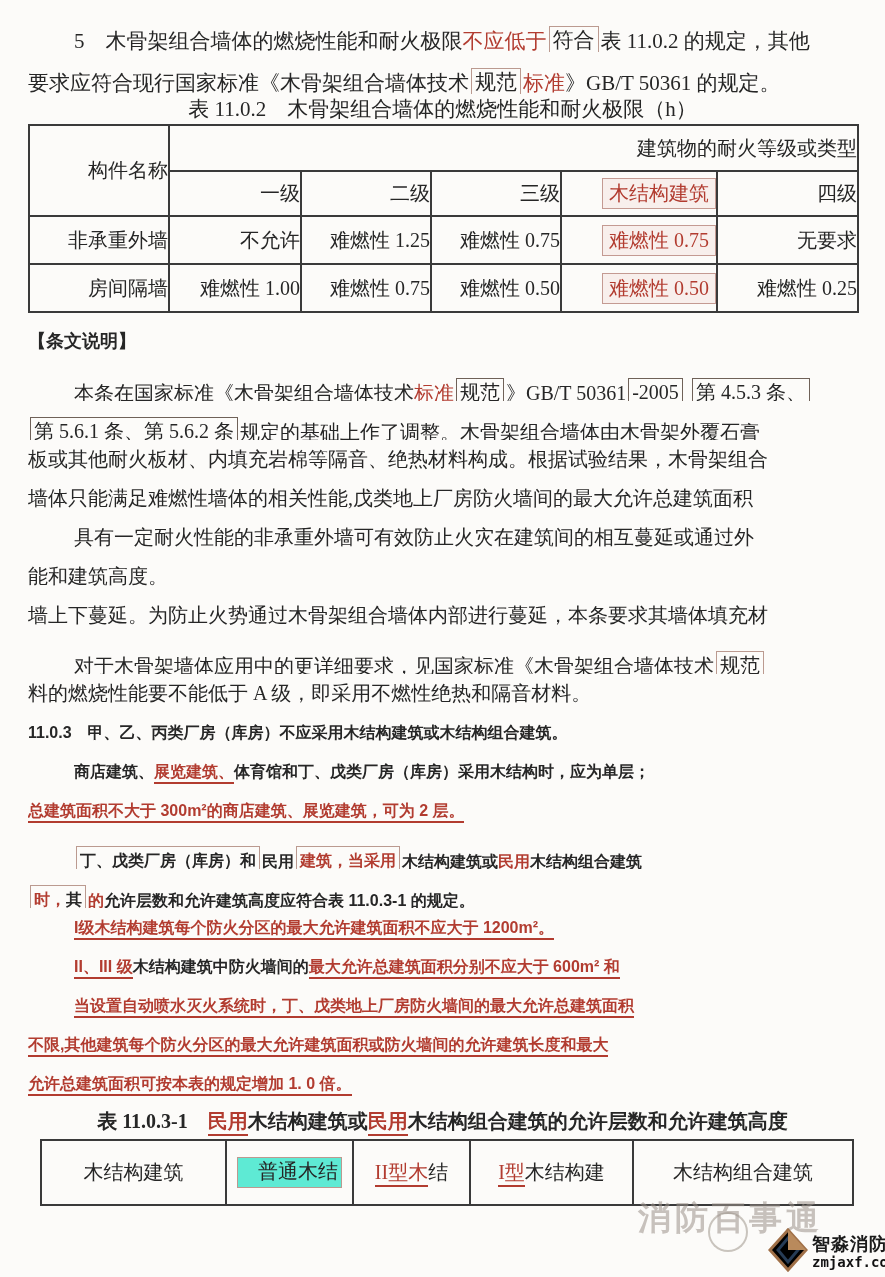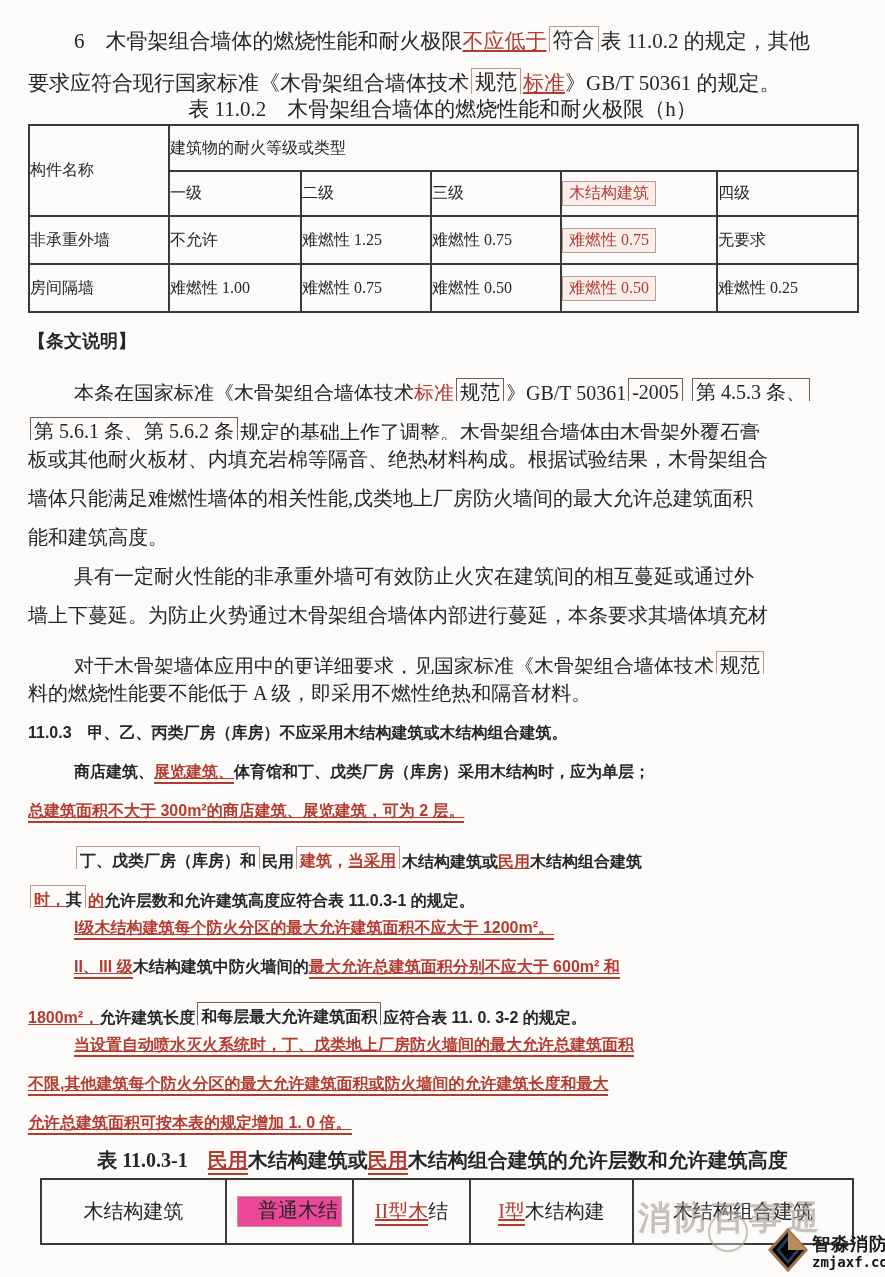--- a/index.html
+++ b/index.html
@@ -19,33 +19,33 @@
 
   
   .tline{white-space:nowrap;overflow:hidden;height:39px;line-height:39px;font-size:20px;}
   .intro .tline{height:42px;line-height:42px;font-size:21px;}
   .tline.indent{padding-left:46px;}
   .tline.sans{font-family:"Liberation Sans","DejaVu Sans",sans-serif;font-weight:700;font-size:16px;}
   .tline.heading{font-family:Liberation Mono, monospace;font-weight:700;font-size:18px;}
 
   .seg{display:inline;}
   .seg.red{color:var(--red);}
-  .seg.u{border-bottom:2px solid var(--red);padding-bottom:2px;text-decoration:underline;}
+  .seg.u{border-bottom:2px solid var(--red);padding-bottom:2px;}
   .segbox{display:inline-block;border:1.5px solid #6f6158;padding:0 3px;margin:16px 2px;line-height:27px;height:29px;vertical-align:1px;}
   .segbox.redline{border-color:#bb9a90;}
-  .segbox.shade{background:#ec4899;padding-left:20px;}
+  .segbox.shade{background:#5eead4;padding-left:20px;}
 
   
   .caption{height:30px;line-height:30px;text-align:center;font-weight:400;font-size:21px;}
   .caption2{height:36px;line-height:36px;text-align:center;font-weight:700;font-size:20px;white-space:nowrap;overflow:hidden;}
 
   
   table{border-collapse:collapse;table-layout:fixed;}
   .t1102{width:829px;margin:0 auto;}
-  .t1102 th,.t1102 td{border:2px solid var(--line);text-align:left;font-weight:400;font-size:16px;padding:0;overflow:hidden;}
+  .t1102 th,.t1102 td{border:2px solid var(--line);text-align:right;font-weight:400;font-size:20px;padding:0;overflow:hidden;}
   .t1102 .h1{height:44px;}
   .t1102 .h2{height:43px;}
   .t1102 .b{height:46px;}
   .revpill{display:inline-block;border:1.5px solid #c49a92;background:#f8efec;color:var(--red);padding:1px 6px;}
 
   .t11031{width:812px;margin-left:12px;}
   .t11031 td{border:2px solid var(--line);text-align:center;font-size:20px;height:40px;padding:0;white-space:nowrap;overflow:hidden;}
 
   
   .wm-ghost{
@@ -73,21 +73,21 @@
   .spacer-sm{height:10px;}
 </style>
 </head>
 <body>
 
 <div class="page">
 
   <div class="spacer-sm"></div>
 
   <div class="intro" id="intro">
-      <div class="tline indent"><span class="seg">6　木骨架组合墙体的燃烧性能和耐火极限</span><span class="seg red u">不应低于</span><span class="segbox redline red">符合</span><span class="seg">表 11.0.2 的规定，其他</span></div>
+      <div class="tline indent"><span class="seg">5　木骨架组合墙体的燃烧性能和耐火极限</span><span class="seg red u">不应低于</span><span class="segbox redline red">符合</span><span class="seg">表 11.0.2 的规定，其他</span></div>
       <div class="tline"><span class="seg">要求应符合现行国家标准《木骨架组合墙体技术</span><span class="segbox redline red">规范</span><span class="seg red u">标准</span><span class="seg">》GB/T 50361 的规定。</span></div>
     </div>
 
   <div class="caption">表 11.0.2　木骨架组合墙体的燃烧性能和耐火极限（h）</div>
 
   <table class="t1102" id="t1102">
       <colgroup>
         <col style="width: 140px;">
         <col style="width: 132px;">
         <col style="width: 130px;">
@@ -127,33 +127,32 @@
     </table>
 
   <div class="spacer-sm"></div>
 
   <div id="flow">
       <div class="tline heading"><span class="seg">【条文说明】</span></div>
       <div class="tline indent"><span class="seg">本条在国家标准《木骨架组合墙体技术</span><span class="seg red u">标准</span><span class="segbox">规范</span><span class="seg">》GB/T 50361</span><span class="segbox">-2005</span><span class="seg"> </span><span class="segbox">第 4.5.3 条、</span></div>
       <div class="tline"><span class="segbox">第 5.6.1 条、第 5.6.2 条</span><span class="seg">规定的基础上作了调整。木骨架组合墙体由木骨架外覆石膏</span></div>
       <div class="tline"><span class="seg">板或其他耐火板材、内填充岩棉等隔音、绝热材料构成。根据试验结果，木骨架组合</span></div>
       <div class="tline"><span class="seg">墙体只能满足难燃性墙体的相关性能,戊类地上厂房防火墙间的最大允许总建筑面积</span></div>
+      <div class="tline indent"><span class="seg">具有一定耐火性能的非承重外墙可有效防止火灾在建筑间的相互蔓延或通过外</span></div>
       <div class="tline"><span class="seg">能和建筑高度。</span></div>
-      <div class="tline indent"><span class="seg">具有一定耐火性能的非承重外墙可有效防止火灾在建筑间的相互蔓延或通过外</span></div>
       <div class="tline"><span class="seg">墙上下蔓延。为防止火势通过木骨架组合墙体内部进行蔓延，本条要求其墙体填充材</span></div>
       <div class="tline indent"><span class="seg">对于木骨架墙体应用中的更详细要求，见国家标准《木骨架组合墙体技术</span><span class="segbox redline red">规范</span></div>
       <div class="tline"><span class="seg">料的燃烧性能要不能低于 A 级，即采用不燃性绝热和隔音材料。</span></div>
       <div class="tline sans"><span class="seg">11.0.3　甲、乙、丙类厂房（库房）不应采用木结构建筑或木结构组合建筑。</span></div>
       <div class="tline indent sans"><span class="seg">商店建筑、</span><span class="seg red u">展览建筑、</span><span class="seg">体育馆和丁、戊类厂房（库房）采用木结构时，应为单层；</span></div>
       <div class="tline sans"><span class="seg red u">总建筑面积不大于 300m²的商店建筑、展览建筑，可为 2 层。</span></div>
       <div class="tline indent sans"><span class="segbox redline red">丁、戊类厂房（库房）和</span><span class="seg">民用</span><span class="segbox redline"><span class="seg red">建筑，</span><span class="seg red u">当采用</span></span><span class="seg">木结构建筑或</span><span class="seg red u">民用</span><span class="seg">木结构组合建筑</span></div>
       <div class="tline sans"><span class="segbox redline"><span class="seg red u">时，</span><span class="seg">其</span></span><span class="seg red u">的</span><span class="seg">允许层数和允许建筑高度应符合表 11.0.3-1 的规定。</span></div>
       <div class="tline indent sans"><span class="seg red u">I级木结构建筑每个防火分区的最大允许建筑面积不应大于 1200m²。</span></div>
       <div class="tline indent sans"><span class="seg red u">II、III 级</span><span class="seg">木结构建筑中防火墙间的</span><span class="seg red u">最大允许总建筑面积分别不应大于 600m² 和</span></div>
-      <div class="tline sans"><span class="seg red u">1800m²，</span><span class="seg">允许建筑长度</span><span class="segbox">和每层最大允许建筑面积</span><span class="seg">应符合表 11. 0. 3-2 的规定。</span></div>
       <div class="tline indent sans"><span class="seg red u">当设置自动喷水灭火系统时，丁、戊类地上厂房防火墙间的最大允许总建筑面积</span></div>
       <div class="tline sans"><span class="seg red u">不限,其他建筑每个防火分区的最大允许建筑面积或防火墙间的允许建筑长度和最大</span></div>
       <div class="tline sans"><span class="seg red u">允许总建筑面积可按本表的规定增加 1. 0 倍。</span></div>
     </div>
 
   <div class="caption2" id="cap2"><span class="seg">表 11.0.3-1　</span><span class="seg red u">民用</span><span class="seg">木结构建筑或</span><span class="seg red u">民用</span><span class="seg">木结构组合建筑的允许层数和允许建筑高度</span></div>
 
   <table class="t11031" id="t11031">
       <colgroup>
         <col style="width: 185px;">

